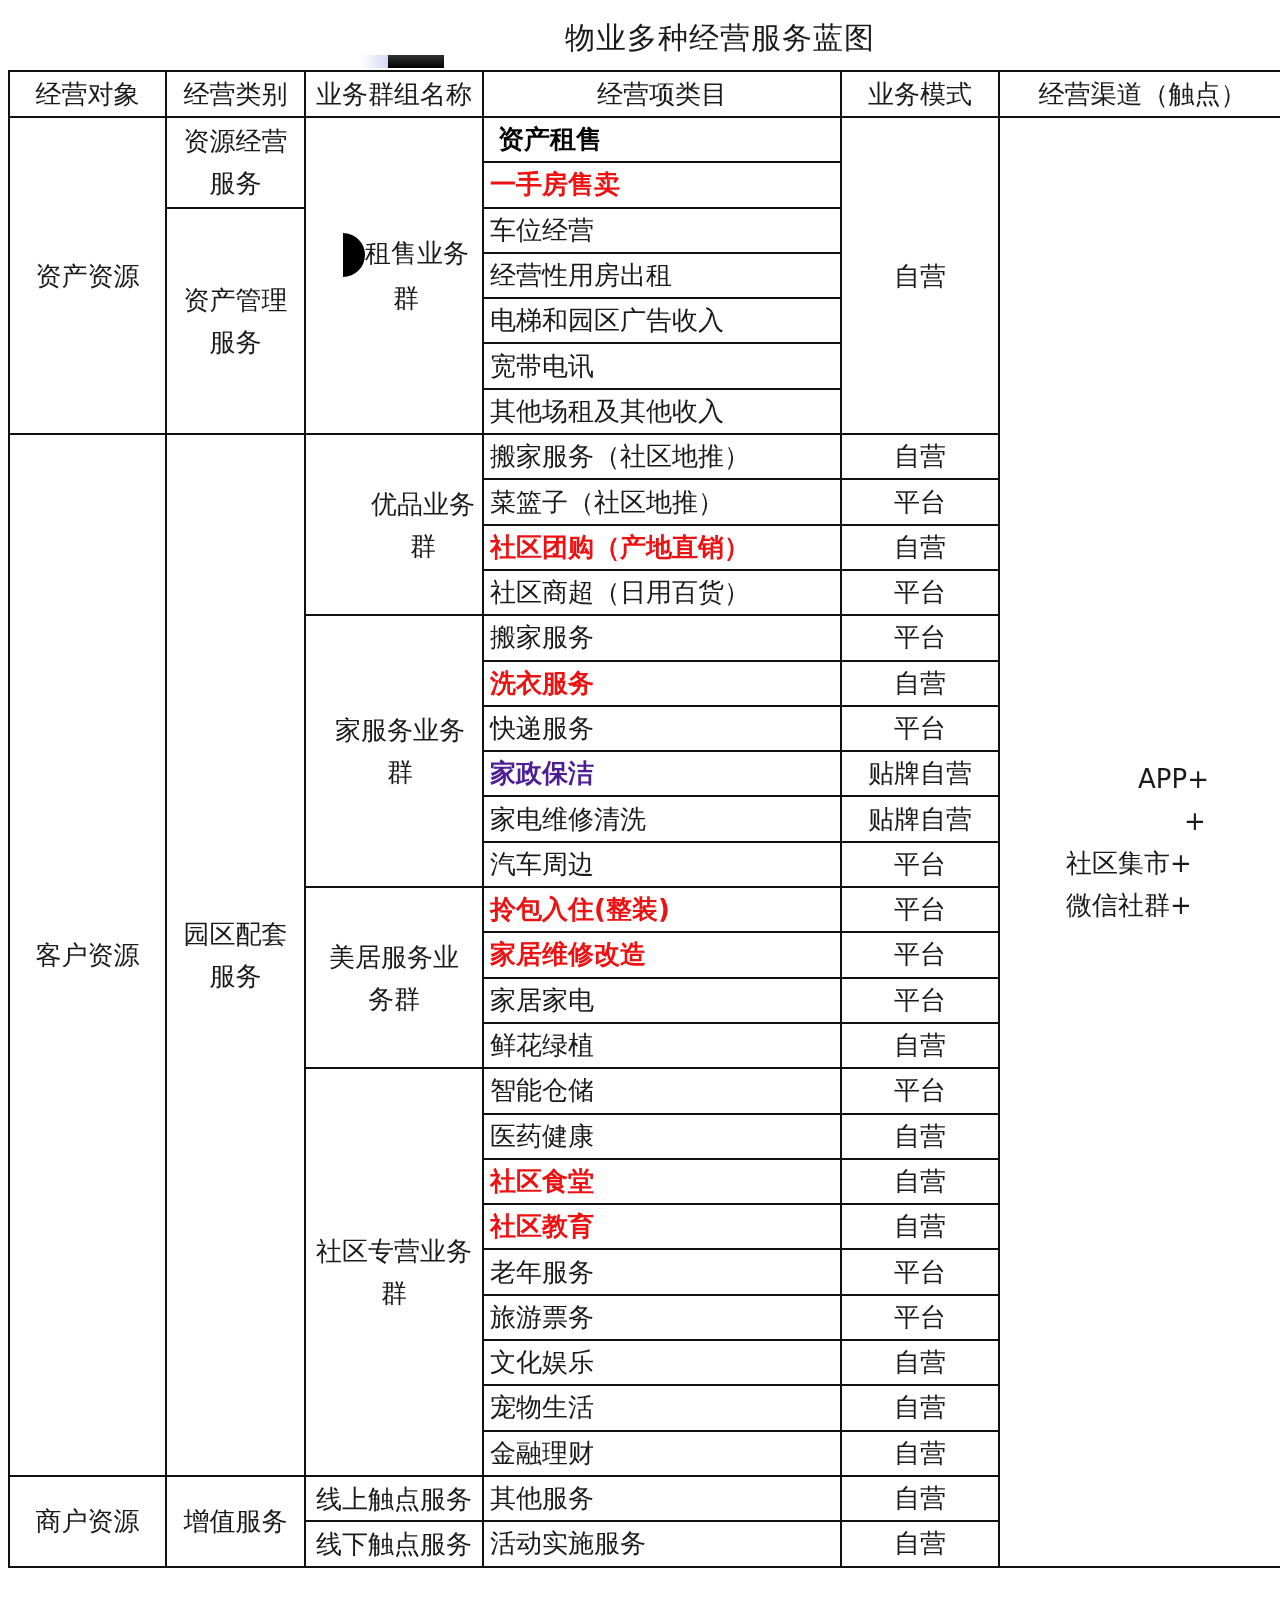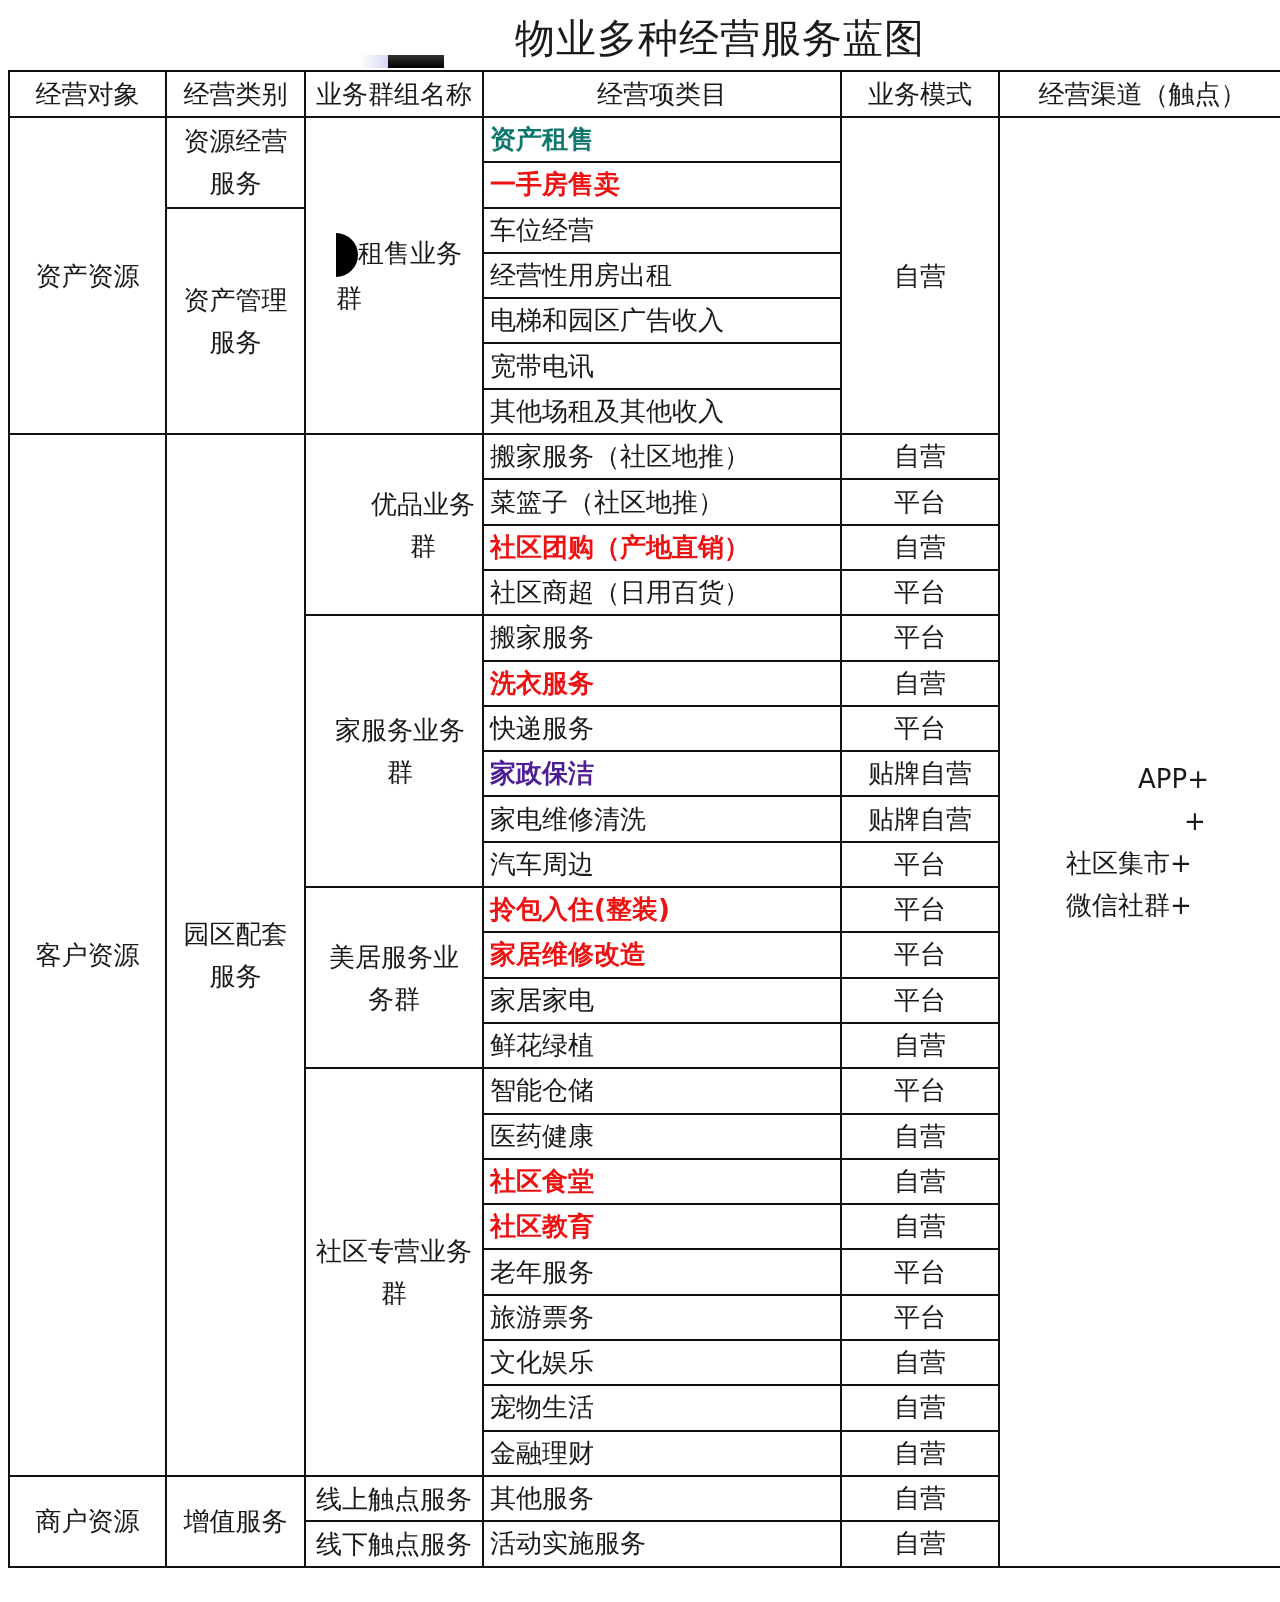--- a/index.html
+++ b/index.html
@@ -1,19 +1,19 @@
 <!DOCTYPE html>
 <html><head>
 <meta charset="utf-8">
 <style>
   html, body { margin:0; padding:0; background:#ffffff; }
   body { width:1280px; height:1602px; position:relative; overflow:hidden;
          font-family:"DejaVu Sans","Liberation Sans",sans-serif; color:#1a1a1a; }
   .title { position:absolute; left:0; width:1280px; top:10px; height:56px;
-           text-align:center; font-size:40px; line-height:56px; letter-spacing:1px; }
+           text-align:center; font-size:30px; line-height:56px; letter-spacing:1px; }
   .title span { display:inline-block; margin-left:160px; }
   .redact-bar { position:absolute; left:388px; top:55px; width:56px; height:13px;
                 background:linear-gradient(#333,#000); }
   .redact-fade { position:absolute; left:360px; top:55px; width:28px; height:13px;
                  background:linear-gradient(90deg,#fff,#d8d8f4); }
   table { position:absolute; left:8px; top:70px; border-collapse:collapse; table-layout:fixed;
           width:1277px; }
   td, th { border:2px solid #111; padding:0; font-weight:normal; font-size:26px;
            overflow:hidden; }
   th { height:44px; text-align:center; }
@@ -54,22 +54,22 @@
       <th>业务群组名称</th>
       <th>经营项类目</th>
       <th>业务模式</th>
       <th>经营渠道（触点）</th>
     </tr>
   </thead>
   <tbody>
     <tr>
       <td rowspan="7" class="center">资产资源</td>
       <td rowspan="2" class="center" style="padding:0 12px">资源经营服务</td>
-      <td rowspan="7" class="group" style="padding:0 6px 0 30px;text-align:left"><span class="obscure"></span><span>租售业务群</span></td>
-      <td class="item"><span class="red" style="color: #0f766e;">资产租售</span></td>
+      <td rowspan="7" class="group" style="padding:0 6px 0 30px;text-align:center"><span class="obscure"></span><span>租售业务群</span></td>
+      <td class="item"><span class="red" style="color: #000000; margin-left: 8px;">资产租售</span></td>
       <td rowspan="7" class="mode center">自营</td>
       <td rowspan="32" class="channel">
         <div style="padding-left:72px">APP+</div>
         <div style="padding-left:118px">+</div>
         <div>社区集市+</div>
         <div>微信社群+</div>
       </td>
     </tr>
     <tr>
         <td class="item"><span class="red" style="color: rgb(238, 17, 17);">一手房售卖</span></td>

